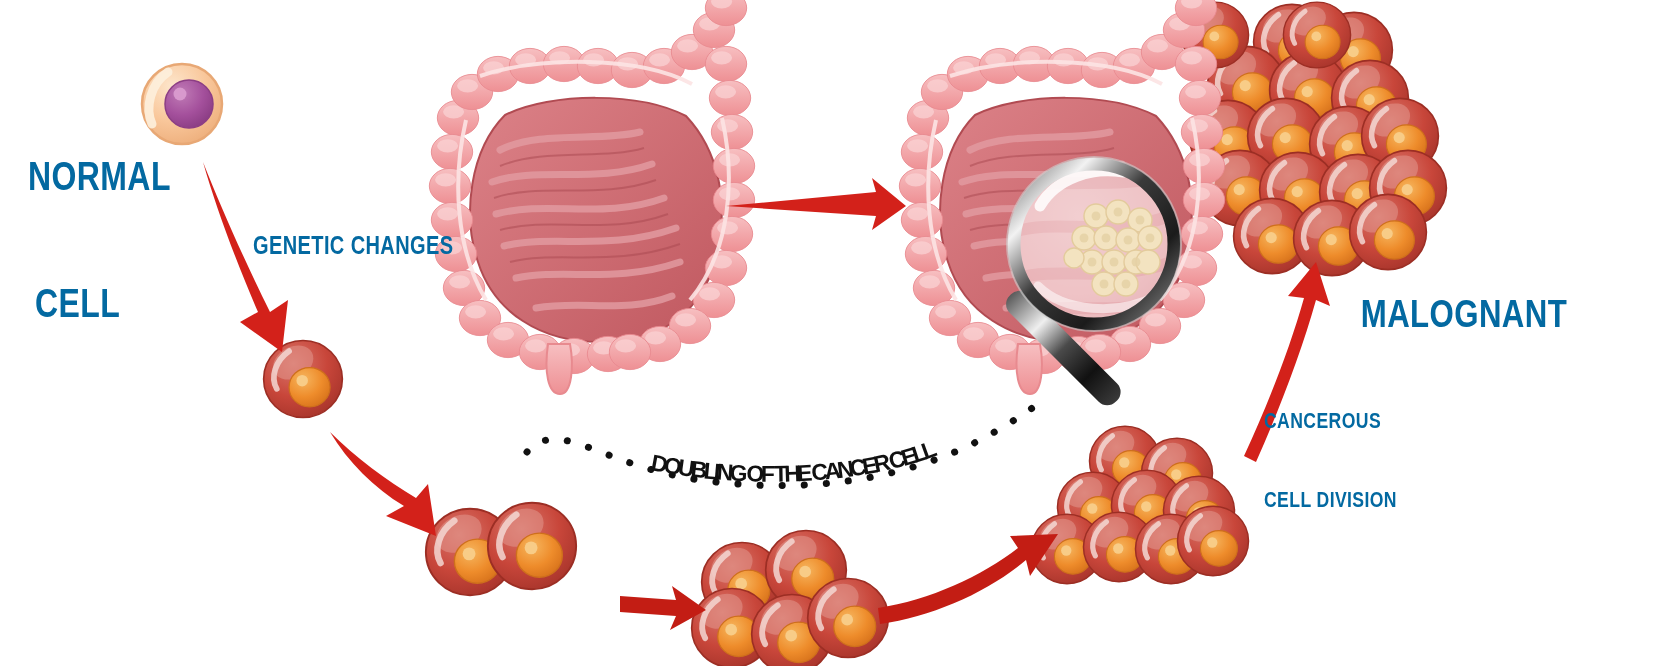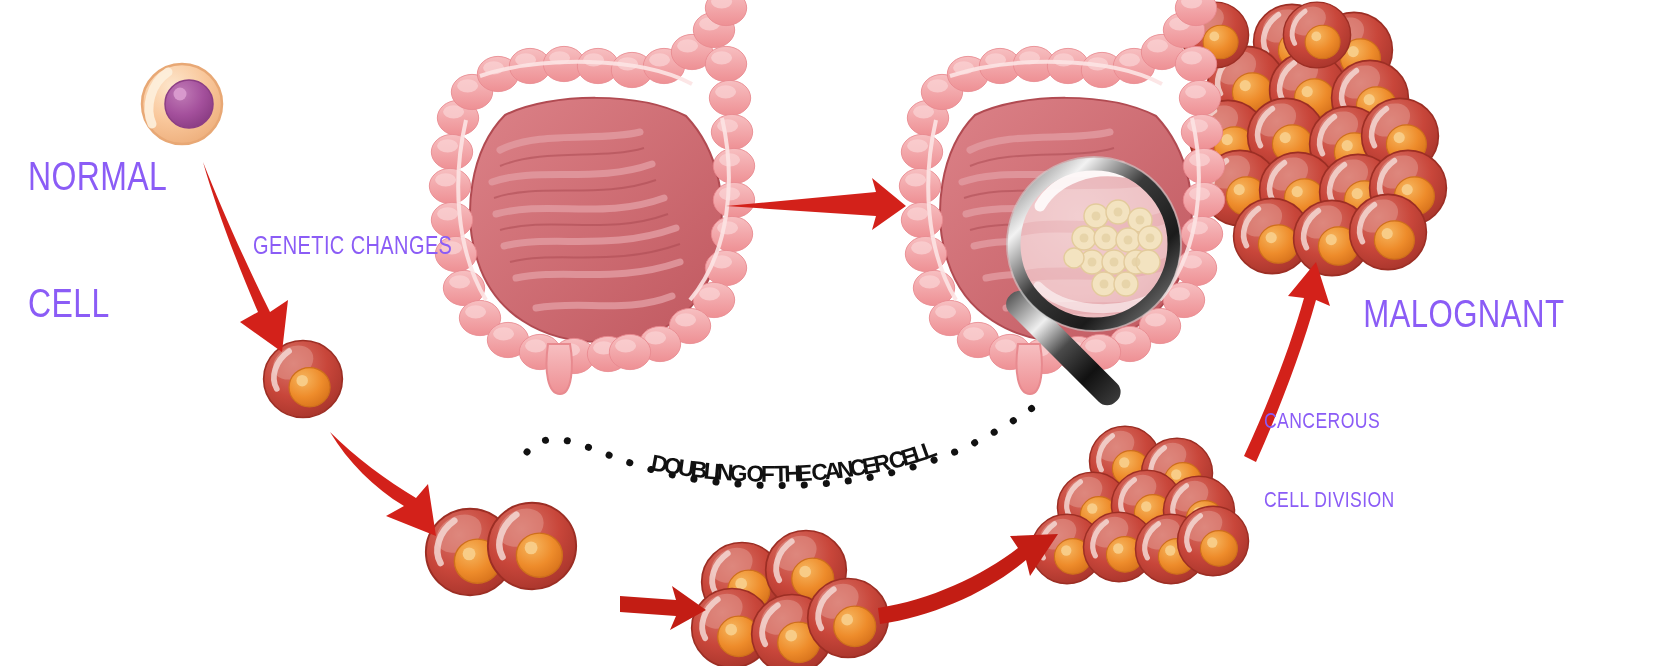--- a/index.html
+++ b/index.html
@@ -7,22 +7,22 @@
   body{
     width:1660px;height:666px;overflow:hidden;
     font-family:"Liberation Sans", sans-serif;
     position:relative;
   }
   #stage{position:absolute;inset:0;width:1660px;height:666px;background:#fff;}
   svg.layer{position:absolute;left:0;top:0;width:1660px;height:666px;}
   .lbl{
     position:absolute;
     font-family:"Liberation Sans", sans-serif;
-    font-weight:400;
-    color:#8b5cf6;
+    font-weight:700;
+    color:#0369a1;
     letter-spacing:0.5px;
     line-height:1.06;
     transform-origin:left top;
     white-space:pre;
     text-transform:uppercase;
   }
   
   .cond{display:inline-block;transform:scaleX(.80);transform-origin:left center;}
   #label-normal-cell{left:28px;top:70px;font-size:40px;text-align:left;}
   #label-genetic-changes{left:238px;top:205px;font-size:25px;}
@@ -359,21 +359,21 @@
     <path d="M1244 456 C1268 404 1290 348 1304 298 L1288 296 L1316 262 L1330 306 L1316 300 C1302 350 1280 408 1256 462 Z" fill="#D3211A"></path>
   </g>
 
   <g>
     <path d="M527 452 C560 416 600 466 700 480 C800 494 900 482 980 440 C1010 424 1030 410 1046 398" fill="none" stroke="#111111" stroke-width="7" stroke-linecap="round" stroke-dasharray="0.1 22"></path>
   </g>
 </svg>
 
 <div class="lbl" id="label-normal-cell">
   <div><span class="cond">NORMAL</span></div>
-  <div style="text-align:left;width:120px;"><span class="cond">CELL</span></div>
+  <div style="text-align:center;width:120px;"><span class="cond">CELL</span></div>
 </div>
 
 <div class="lbl" id="label-genetic-changes">
   <span class="cond">GENETIC CHANGES</span>
 </div>
 
 <div class="lbl" id="label-malignant-tumour">
   <div><span class="cond" style="transform-origin:center center;">MALOGNANT</span></div>
 </div>
 

